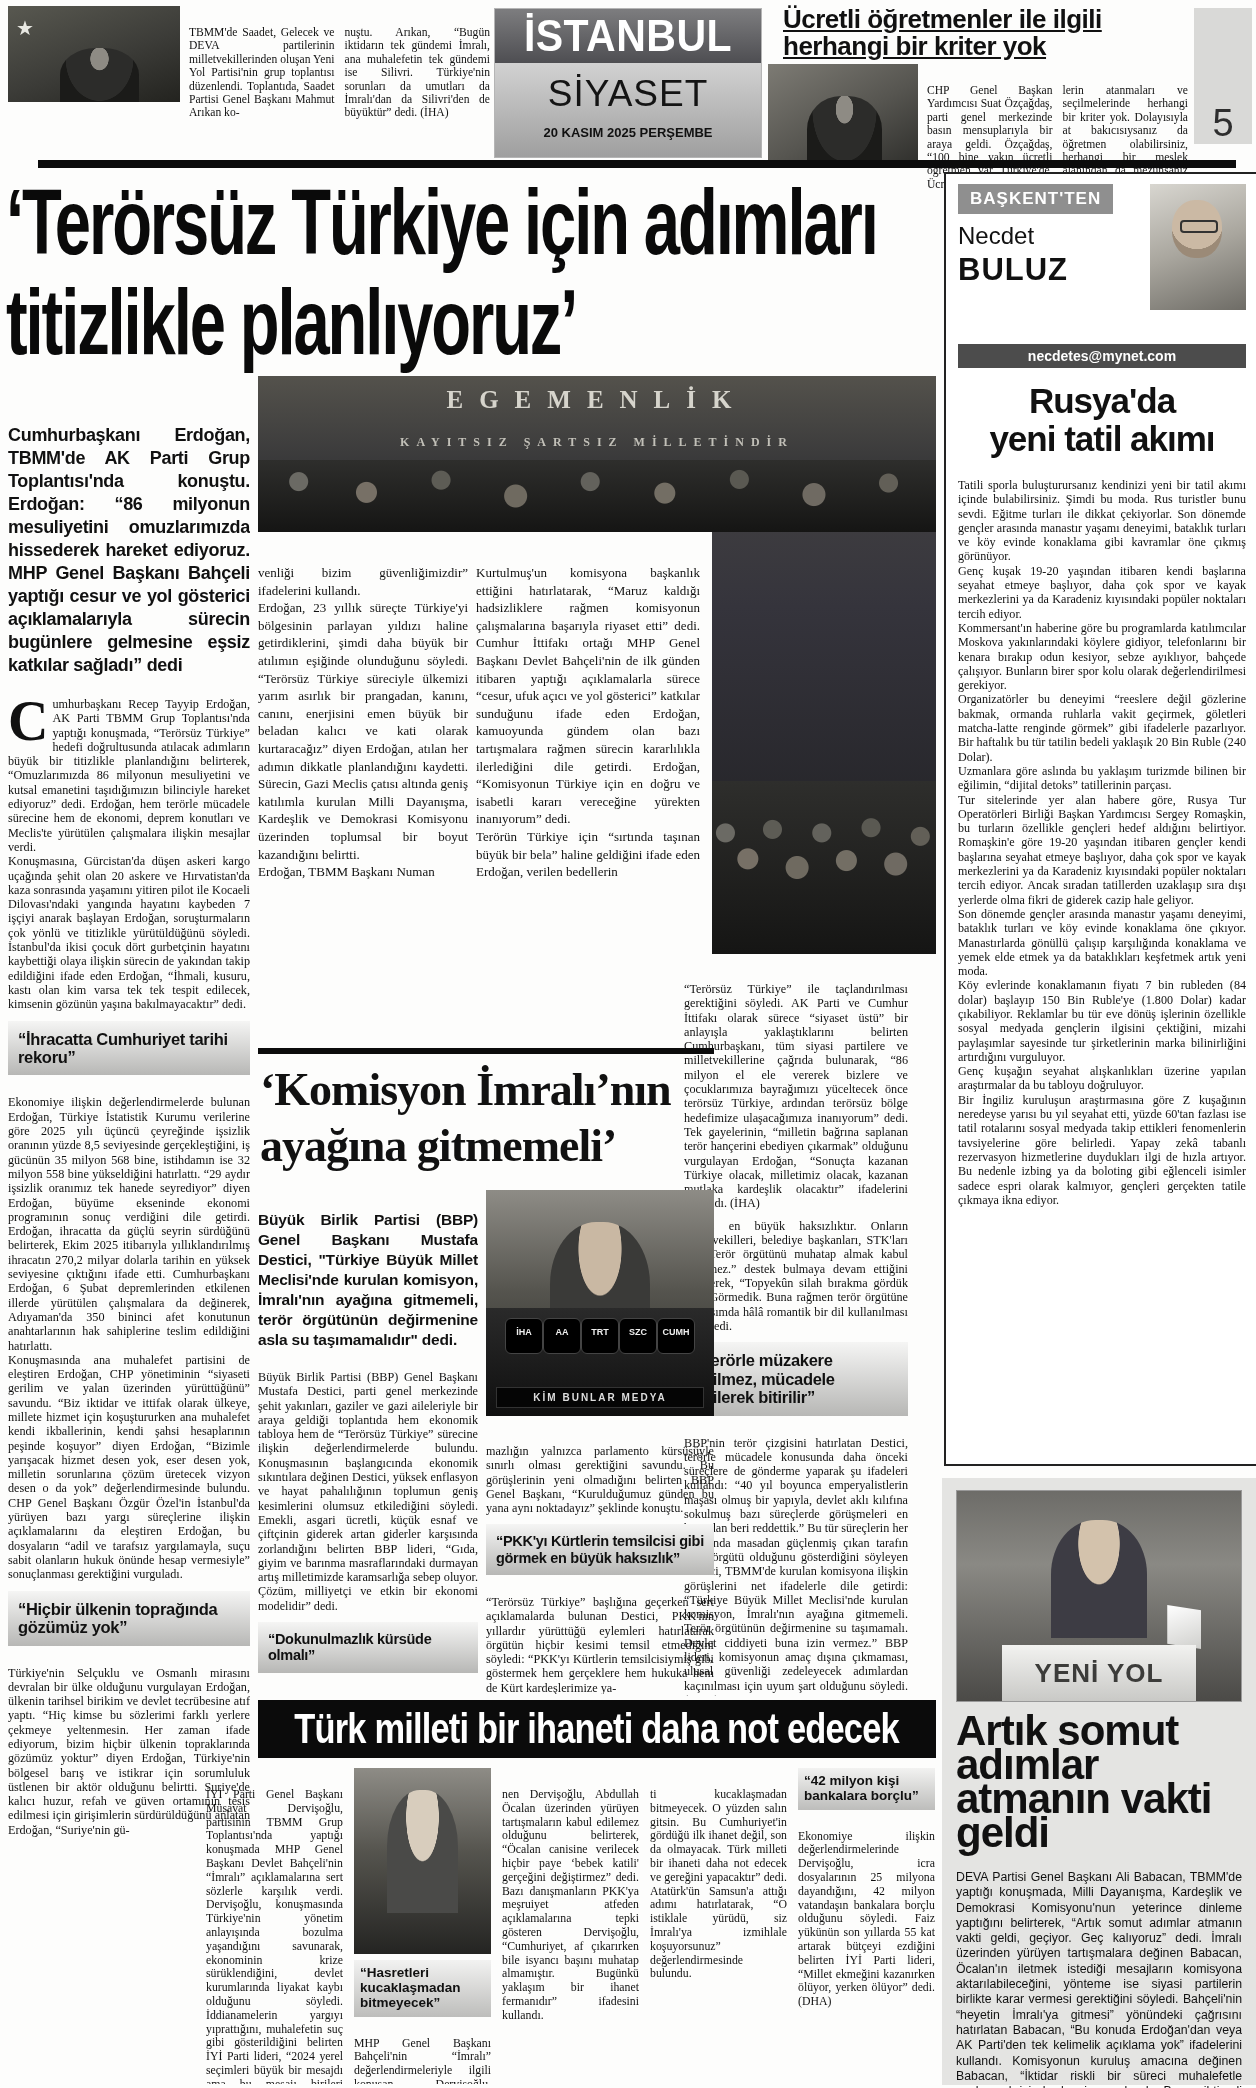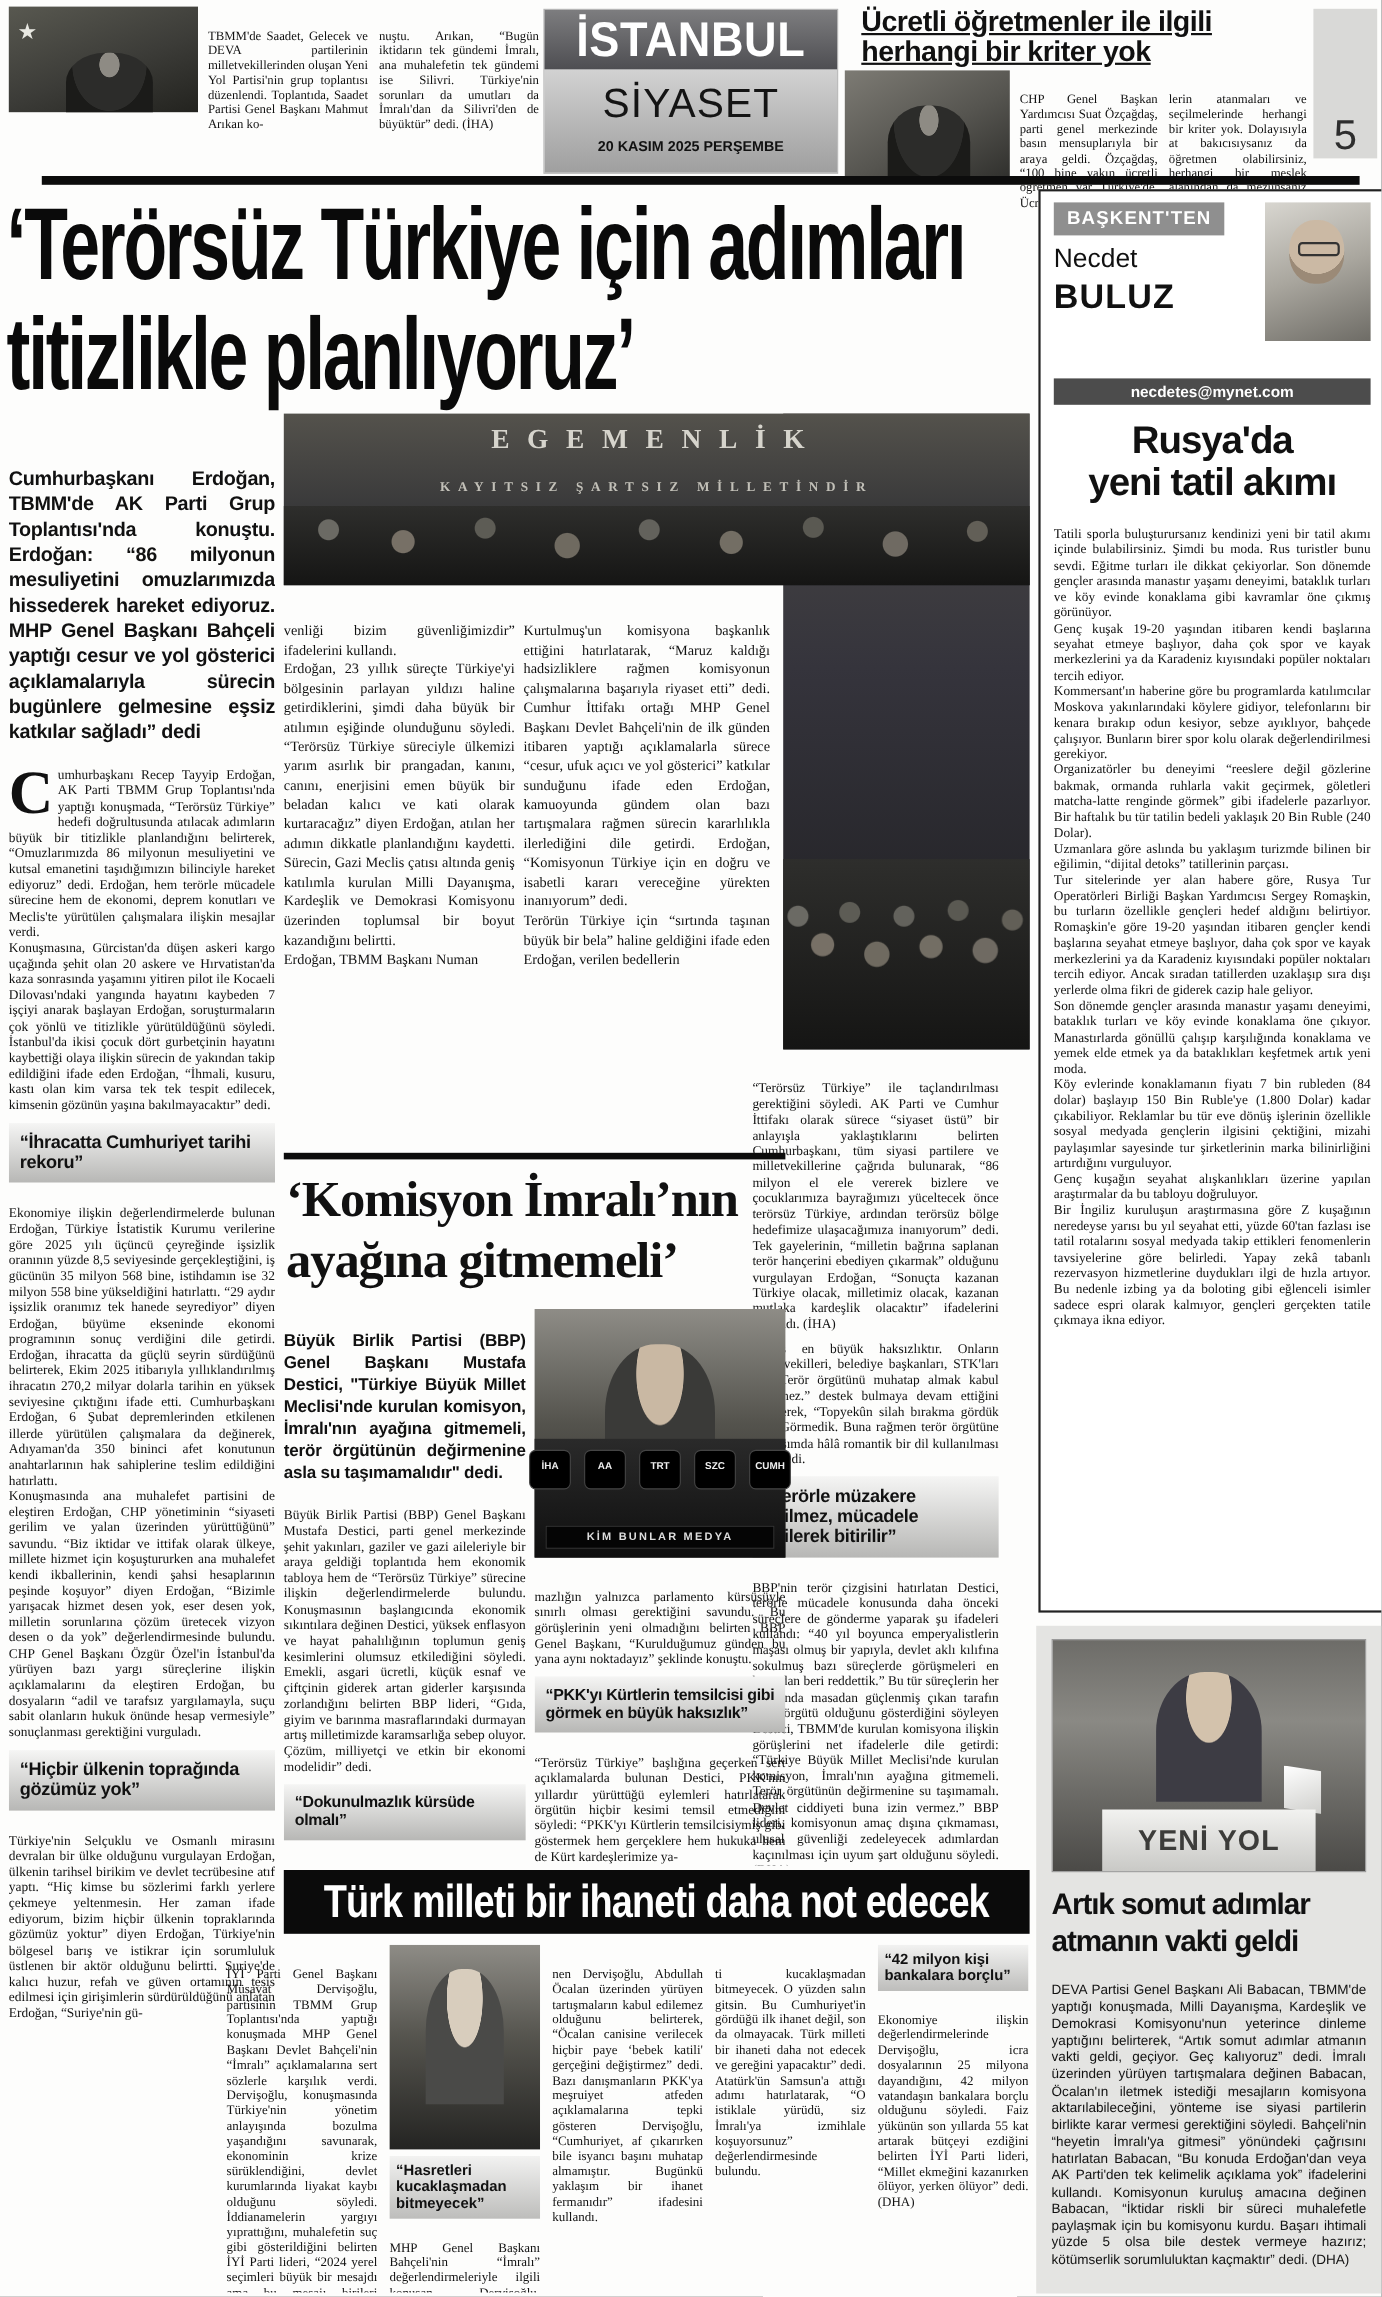--- a/index.html
+++ b/index.html
@@ -55,21 +55,21 @@
   .body13{font-size:13px;line-height:17.6px;}
   .body12{font-size:12.2px;line-height:14.3px;}
   .dropcap::first-letter{float:left;font-size:56px;line-height:44px;padding:2px 4px 0 0;font-weight:700;}
   .subhead{background:linear-gradient(180deg,#f5f5f4,#b7b7b5);font-family:"Liberation Sans",sans-serif;
            font-weight:700;font-size:16.5px;line-height:1.12;padding:9px 10px;margin:9px 0;letter-spacing:-0.3px;}
   .colblock{overflow:hidden;}
   
   .serifhead{font-family:"Liberation Serif",serif;font-weight:700;font-size:46px;line-height:56px;letter-spacing:-1px;}
   .kintro{font-family:"Liberation Sans",sans-serif;font-weight:700;font-size:15.5px;line-height:20px;letter-spacing:-0.2px;}
   .micstrip{position:absolute;left:0;right:0;bottom:0;height:108px;background:linear-gradient(180deg,#2a2a2a,#0f0f0f);}
-  .mics{display:flex;gap:12px;justify-content:center;padding-top:10px;}
+  .mics{display:flex;gap:0;justify-content:center;padding-top:10px;}
   .mic{background:#000;border:1px solid #444;border-radius:6px;color:#eee;font-family:"Liberation Sans",sans-serif;
        font-weight:700;font-size:9px;padding:8px 4px 16px;min-width:28px;text-align:center;}
   .capbar{position:absolute;left:10px;right:10px;bottom:8px;background:#050505;border:1px solid #333;color:#ddd;
           font-family:"Liberation Sans",sans-serif;font-weight:700;font-size:10px;letter-spacing:2px;text-align:center;padding:4px 0;}
   .portrait{background:linear-gradient(180deg,#8e8c86 0%,#55544e 45%,#242422 100%);position:relative;}
   
   #blackbar{background:#0b0b0b;display:flex;align-items:center;justify-content:center;}
   #blackbar span{color:#fff;font-family:"Liberation Sans",sans-serif;font-weight:800;font-size:42px;
                  letter-spacing:-1px;transform:scaleX(0.82);white-space:nowrap;}
   
@@ -96,21 +96,21 @@
           text-align:center;letter-spacing:-1px;margin:14px 0 10px;}
   .cbody{font-size:12.1px;line-height:14.3px;}
   
   #babacan{background:#e4e4e2;padding:12px 14px;}
   .bphoto{height:210px;background:linear-gradient(180deg,#6d6c68 0%,#8a8984 35%,#4b4a47 100%);position:relative;border:1px solid #999;}
   .podium{position:absolute;left:16%;right:16%;bottom:0;height:56px;background:linear-gradient(180deg,#f2f2f0,#c9c9c6);
           display:flex;align-items:center;justify-content:center;}
   .podium span{font-family:"Liberation Sans",sans-serif;font-weight:800;font-size:26px;color:#3c3c3a;letter-spacing:1px;}
   .bflag{position:absolute;right:14%;bottom:52px;width:34px;height:44px;background:linear-gradient(160deg,#fff,#cfcfcc);
          clip-path:polygon(0 0,100% 12%,100% 100%,0 88%);}
-  .bhead{font-family:"Liberation Sans",sans-serif;font-weight:800;font-size:27px;line-height:34px;letter-spacing:-1px;margin:12px 0 8px;}
+  .bhead{font-family:"Liberation Sans",sans-serif;font-weight:800;font-size:42px;line-height:34px;letter-spacing:-1px;margin:12px 0 8px;}
   .bbody{font-family:"Liberation Sans",sans-serif;font-size:12.3px;line-height:15.3px;}
 </style>
 </head>
 <body>
 
 <div id="page">
 
   <div class="abs" style="left:8px;top:6px;width:482px;height:152px;">
     <div class="top-row">
       <div class="news-photo" style="width:172px;height:96px;">

